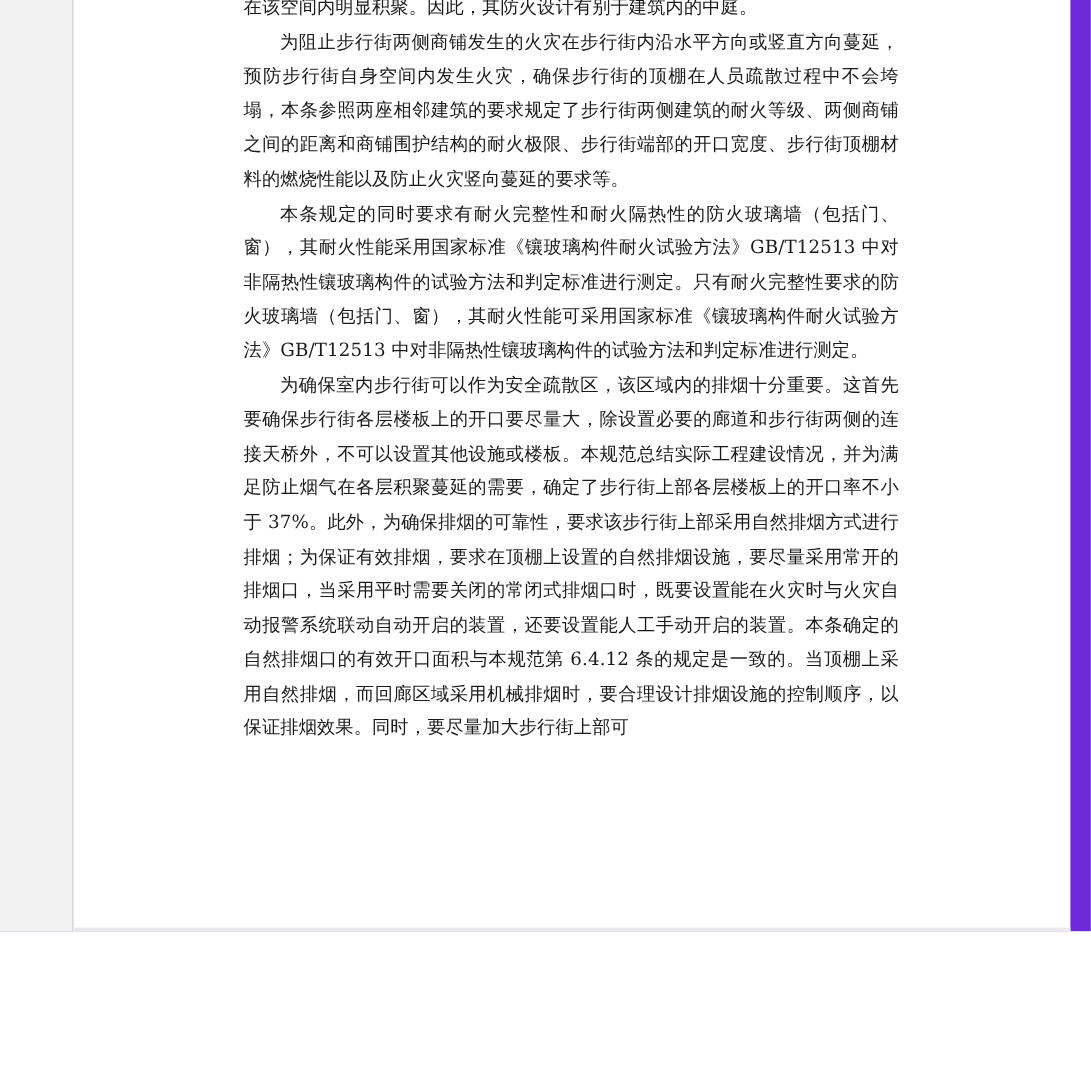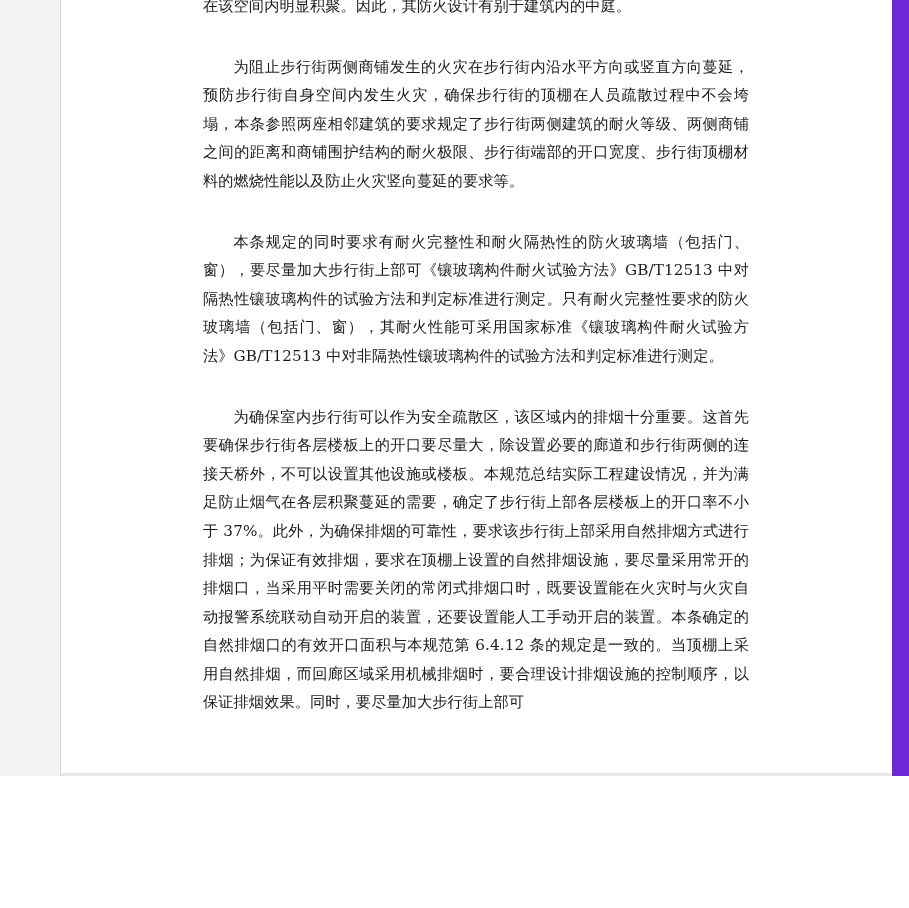--- a/index.html
+++ b/index.html
@@ -67,40 +67,39 @@
     margin: 0 0 0 0;
     font-size: 15.2px;
     line-height: 28.6px;
     text-align: justify;
     text-justify: inter-ideograph;
     color: #1a1a1a;
     letter-spacing: 0.1px;
   }
   p.para.indent {
     text-indent: 2em;
-    margin-top: 32px;
   }
   .bottom-edge {
     position: absolute;
     left: 61px;
     bottom: 0;
     width: 831px;
     height: 3px;
     background: #e9e9e9;
   }
 </style>
 </head>
 <body>
 
 <div id="viewer">
   <div class="gutter-left"></div>
   <div class="page">
     <div class="text-col">
       <p class="para">在该空间内明显积聚。因此，其防火设计有别于建筑内的中庭。</p>
       <p class="para indent">为阻止步行街两侧商铺发生的火灾在步行街内沿水平方向或竖直方向蔓延，预防步行街自身空间内发生火灾，确保步行街的顶棚在人员疏散过程中不会垮塌，本条参照两座相邻建筑的要求规定了步行街两侧建筑的耐火等级、两侧商铺之间的距离和商铺围护结构的耐火极限、步行街端部的开口宽度、步行街顶棚材料的燃烧性能以及防止火灾竖向蔓延的要求等。</p>
-      <p class="para indent">本条规定的同时要求有耐火完整性和耐火隔热性的防火玻璃墙（包括门、窗），要尽量加大步行街上部可《镶玻璃构件耐火试验方法》GB/T12513 中对隔热性镶玻璃构件的试验方法和判定标准进行测定。只有耐火完整性要求的防火玻璃墙（包括门、窗），其耐火性能可采用国家标准《镶玻璃构件耐火试验方法》GB/T12513 中对非隔热性镶玻璃构件的试验方法和判定标准进行测定。</p>
+      <p class="para indent">本条规定的同时要求有耐火完整性和耐火隔热性的防火玻璃墙（包括门、窗），其耐火性能采用国家标准《镶玻璃构件耐火试验方法》GB/T12513 中对非隔热性镶玻璃构件的试验方法和判定标准进行测定。只有耐火完整性要求的防火玻璃墙（包括门、窗），其耐火性能可采用国家标准《镶玻璃构件耐火试验方法》GB/T12513 中对非隔热性镶玻璃构件的试验方法和判定标准进行测定。</p>
       <p class="para indent">为确保室内步行街可以作为安全疏散区，该区域内的排烟十分重要。这首先要确保步行街各层楼板上的开口要尽量大，除设置必要的廊道和步行街两侧的连接天桥外，不可以设置其他设施或楼板。本规范总结实际工程建设情况，并为满足防止烟气在各层积聚蔓延的需要，确定了步行街上部各层楼板上的开口率不小于 37%。此外，为确保排烟的可靠性，要求该步行街上部采用自然排烟方式进行排烟；为保证有效排烟，要求在顶棚上设置的自然排烟设施，要尽量采用常开的排烟口，当采用平时需要关闭的常闭式排烟口时，既要设置能在火灾时与火灾自动报警系统联动自动开启的装置，还要设置能人工手动开启的装置。本条确定的自然排烟口的有效开口面积与本规范第 6.4.12 条的规定是一致的。当顶棚上采用自然排烟，而回廊区域采用机械排烟时，要合理设计排烟设施的控制顺序，以保证排烟效果。同时，要尽量加大步行街上部可</p>
     </div>
   </div>
   <div class="bottom-edge"></div>
   <div class="gutter-right"></div>
   <div class="scroll-thumb"></div>
 </div>
 
 </body></html>

